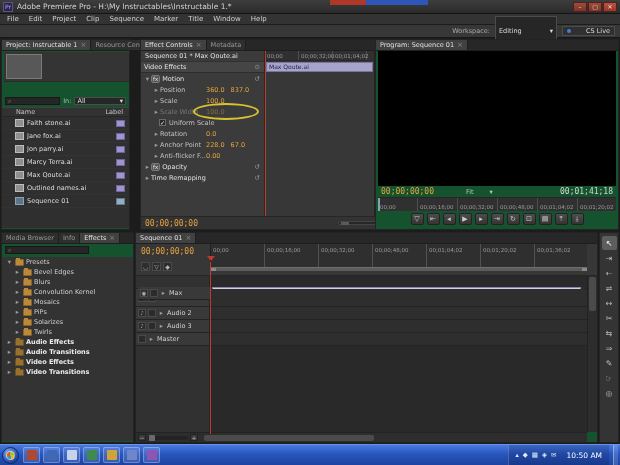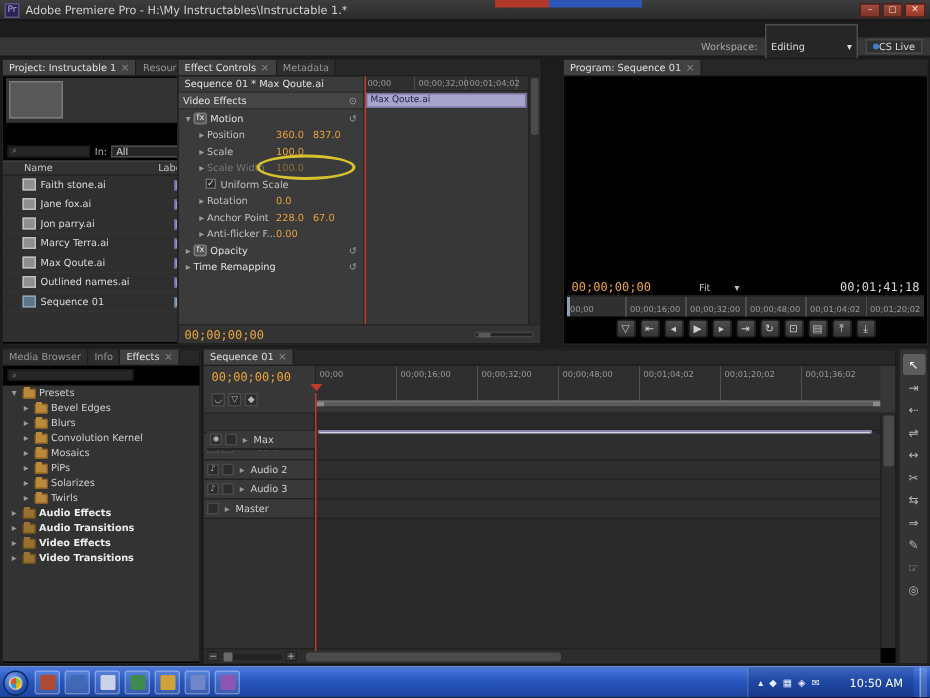--- a/index.html
+++ b/index.html
@@ -13,24 +13,24 @@
 .artifact.red{left:330px;width:36px;background:#b03828}
 .artifact.blue{left:366px;width:62px;background:#2e55b8}
 .win-btns{margin-left:auto;display:flex;gap:1px}
 .win-btn{width:14px;height:10px;background:linear-gradient(#a04a3a,#7c352a);border:1px solid #4e211a;color:#f2dcd4;font-size:6px;line-height:8px;text-align:center}
 .win-btn.close{background:linear-gradient(#c05240,#93392c)}
 .menubar{position:absolute;left:0;top:14px;width:620px;height:11px;background:#333;border-bottom:1px solid #1c1c1c;display:flex;align-items:center;padding-left:2px}
 .menu-item{padding:0 5px;color:#cfcfcf;font-size:7px}
 .wsbar{position:absolute;left:0;top:25px;width:620px;height:13px;background:#373737;border-bottom:1px solid #191919;display:flex;align-items:center;justify-content:flex-end;gap:5px;padding-right:5px}
 .ws-label{color:#a8a8a8;font-size:6.5px}
 .ws-select{width:62px;height:9px;background:#262626;border:1px solid #4c4c4c;display:flex;align-items:center;justify-content:space-between;padding:14px 3px;font-size:6.5px;color:#ddd}
-.cslive{height:10px;border:1px solid #4c4c4c;background:#303030;display:flex;align-items:center;gap:0;padding:0 4px;font-size:6.5px;color:#ddd}
+.cslive{height:10px;border:1px solid #4c4c4c;background:#303030;display:flex;align-items:center;gap:15px;padding:0 4px;font-size:6.5px;color:#ddd}
 .cslive-dot{width:4px;height:4px;border-radius:50%;background:#3f7fd0}
 
-.panel{position:absolute;background:#000000;border:1px solid #232323}
+.panel{position:absolute;background:#14532d;border:1px solid #232323}
 .tabs{height:11px;background:#272727;display:flex;border-bottom:1px solid #1e1e1e}
 .tab{display:flex;align-items:center;gap:3px;padding:0 4px;font-size:6.5px;color:#979797;background:#2e2e2e;border-right:1px solid #1e1e1e;white-space:nowrap}
 .tab.active{background:#414141;color:#e0e0e0}
 .tclose{color:#888;font-size:7px}
 
 #project-panel{left:1px;top:39px;width:129px;height:191px}
 .preview{position:absolute;top:12px;left:2px;width:125px;height:30px;background:#343434;border-bottom:1px solid #2a2a2a}
 .thumb{position:absolute;left:2px;top:2px;width:36px;height:25px;background:#585858;border:1px solid #7a7a7a}
 .prj-info{position:absolute;top:44px;left:0;width:100%;height:10px;display:flex;justify-content:space-between;padding:0 4px;font-size:6.5px}
 .prj-file{color:#d5d5d5}.prj-count{color:#9d9d9d}
@@ -40,21 +40,21 @@
 .in-select{width:56px;height:8px;background:#262626;border:1px solid #4c4c4c;display:flex;align-items:center;justify-content:space-between;padding:0 2px;font-size:6.5px;color:#ddd}
 .prj-cols{position:absolute;top:67px;left:0;width:100%;height:10px;background:#323232;border-top:1px solid #404040;border-bottom:1px solid #262626;display:flex;align-items:center;justify-content:space-between;padding:0 6px 0 14px;font-size:6.5px;color:#c5c5c5}
 .prj-list{position:absolute;top:77px;bottom:1px;left:0;width:100%;background:#2f2f2f;overflow:hidden}
 .prj-row{height:13px;display:flex;align-items:center;gap:3px;padding-left:13px;border-bottom:1px solid #333}
 .prj-icon{width:9px;height:8px;background:#8f8f8f;border:1px solid #bdbdbd}
 .prj-icon.sequence{background:#5d7586;border-color:#8ba3b4}
 .prj-name{flex:1;font-size:6.5px;color:#dcdcdc;white-space:nowrap;overflow:hidden}
 .prj-chip{width:9px;height:7px;margin-right:4px;background:#a193cc;border:1px solid #6f63a0}
 .prj-chip.sequence{background:#93aec2;border-color:#5f7a8e}
 
-#fx-panel{left:118px;top:39px;width:243px;height:191px}
+#fx-panel{left:140px;top:39px;width:243px;height:191px}
 .fx-left{position:absolute;top:11px;left:0;width:124px;bottom:13px;border-right:1px solid #292929;background:#3b3b3b;overflow:hidden}
 .fx-clipref{height:11px;display:flex;align-items:center;padding:0 4px;font-size:6.5px;color:#e2e2e2;border-bottom:1px solid #313131;white-space:nowrap}
 .fx-rows{position:relative}
 .fx-row{height:11px;display:flex;align-items:center;font-size:6.5px;color:#c0c0c0}
 .fx-section{background:#454545;border-bottom:1px solid #2d2d2d;color:#e2e2e2;padding-left:3px}
 .fx-secicon{margin-left:auto;margin-right:4px;color:#999}
 .fx-effect{padding-left:3px;color:#e0e0e0}
 .fx-arrow{width:7px;color:#9a9a9a;text-align:center}
 .fx-badge{font-size:5.5px;background:#565656;border:1px solid #7a7a7a;border-radius:2px;padding:0 1px;margin-right:2px;color:#e8e8e8}
 .fx-reset{margin-left:auto;margin-right:4px;color:#9a9a9a}
@@ -139,40 +139,51 @@
 .tool.active{background:#5d5d5d;color:#fff}
 
 .taskbar{position:absolute;left:0;top:444px;width:620px;height:21px;background:linear-gradient(#4a7ae0,#2756bd 45%,#1d43a0);border-top:1px solid #6a93e8;display:flex;align-items:center;padding:0 2px}
 .start-orb{width:17px;height:17px;border-radius:50%;background:radial-gradient(circle at 35% 30%,#7fa8ee,#2b55b4 60%,#10306e);border:1px solid #0c2a66;display:flex;align-items:center;justify-content:center;margin-right:4px}
 .orb-flag{width:9px;height:9px;border-radius:50%;background:conic-gradient(#8cc63f 0 90deg,#f5b800 0 180deg,#2a9ae0 0 270deg,#e8502a 0 360deg);border:1px solid rgba(255,255,255,.5)}
 .tb-apps{display:flex;gap:3px;align-items:center}
 .tb-app{width:17px;height:16px;background:rgba(255,255,255,.12);border:1px solid rgba(255,255,255,.28);border-radius:2px;display:flex;align-items:center;justify-content:center}
 .tb-app-glyph{width:10px;height:10px;border-radius:1px}
 .tray{margin-left:auto;height:100%;display:flex;align-items:center;gap:4px;background:rgba(0,10,50,.18);padding:0 7px;border-left:1px solid rgba(255,255,255,.2)}
 .tray-ic{color:#e6eefb;font-size:6.5px}
-.tb-time{color:#fff;font-size:7.5px;margin-left:16px}
+.tb-time{color:#fff;font-size:7.5px;margin-left:6px}
 .show-desktop{width:5px;height:100%;background:rgba(255,255,255,.15);border-left:1px solid rgba(255,255,255,.35);margin-left:4px}
 </style>
 </head>
 <body>
 
 <div class="screen">
 
   <div class="titlebar">
     <span class="app-badge">Pr</span>
     <span class="title-text">Adobe Premiere Pro - H:\My Instructables\Instructable 1.*</span>
     <span class="artifact red"></span>
     <span class="artifact blue"></span>
     <div class="win-btns">
         <span class="win-btn">–</span>
         <span class="win-btn">▢</span>
         <span class="win-btn close">✕</span>
       </div>
   </div>
 
+  <div class="menubar">
+      <span class="menu-item">File</span>
+      <span class="menu-item">Edit</span>
+      <span class="menu-item">Project</span>
+      <span class="menu-item">Clip</span>
+      <span class="menu-item">Sequence</span>
+      <span class="menu-item">Marker</span>
+      <span class="menu-item">Title</span>
+      <span class="menu-item">Window</span>
+      <span class="menu-item">Help</span>
+    </div>
 
   <div class="wsbar">
     <span class="ws-label">Workspace:</span>
     <span class="ws-select">
       <span>Editing</span>
       <span>▾</span>
     </span>
     <span class="cslive">
       <span class="cslive-dot"></span>
       <span>CS Live</span>

